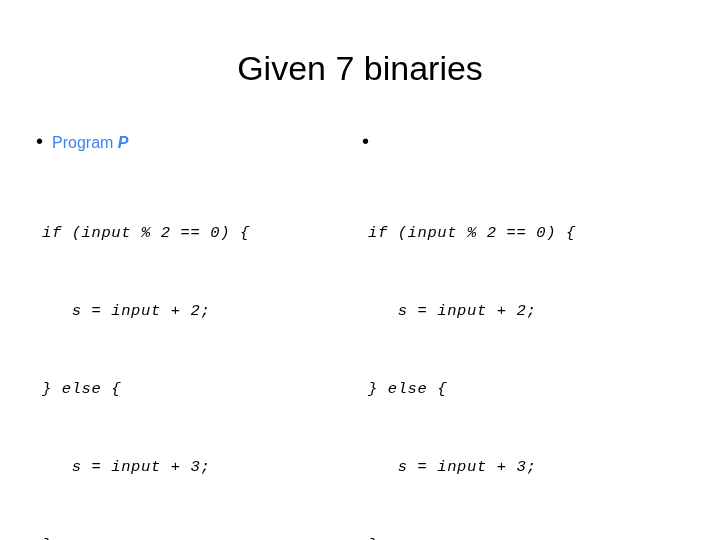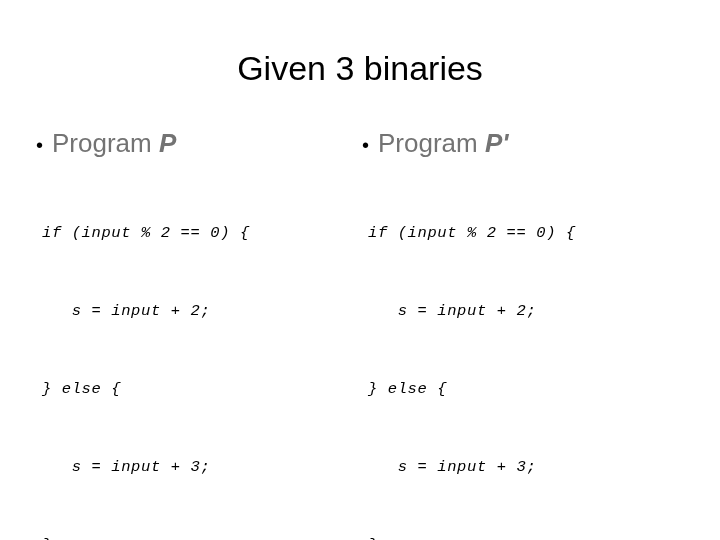--- a/index.html
+++ b/index.html
@@ -50,23 +50,23 @@
     display: inline-block;
     width: 16px;
     font-size: 20px;
     line-height: 22px;
     color: #000000;
     flex: 0 0 auto;
     text-align: left;
   }
   .bullet-text {
     font-family: "Liberation Sans", sans-serif;
-    font-size: 26px;
+    font-size: 16px;
     line-height: 26px;
-    color: #737373;
+    color: #3b82f6;
     white-space: nowrap;
   }
   .bullet-text .sym {
     font-weight: bold;
     font-style: italic;
   }
 
   .code-block {
     margin-top: 8px;
     padding-left: 6px;
@@ -81,42 +81,41 @@
     white-space: pre;
     min-height: 26px;
     font-style: italic;
   }
 </style>
 </head>
 <body>
 
 <div class="slide">
 
-  <div class="slide-title">Given 3 binaries</div>
+  <div class="slide-title">Given 7 binaries</div>
 
   <div class="column column-left">
     <div class="bullet-row">
       <span class="bullet-dot">•</span>
       <span class="bullet-text"><span>Program </span><span class="sym">P</span></span>
     </div>
     <div class="code-block">
       <div class="code-line">if (input % 2 == 0) {</div>
       <div class="code-line">   s = input + 2;</div>
       <div class="code-line">} else {</div>
       <div class="code-line">   s = input + 3;</div>
       <div class="code-line">}</div>
       
       
     </div>
   </div>
 
   <div class="column column-right">
     <div class="bullet-row">
       <span class="bullet-dot">•</span>
-      <span class="bullet-text"><span>Program </span><span class="sym">P'</span></span>
     </div>
     <div class="code-block">
       <div class="code-line">if (input % 2 == 0) {</div>
       <div class="code-line">   s = input + 2;</div>
       <div class="code-line">} else {</div>
       <div class="code-line">   s = input + 3;</div>
       <div class="code-line">}</div>
       
       
       

